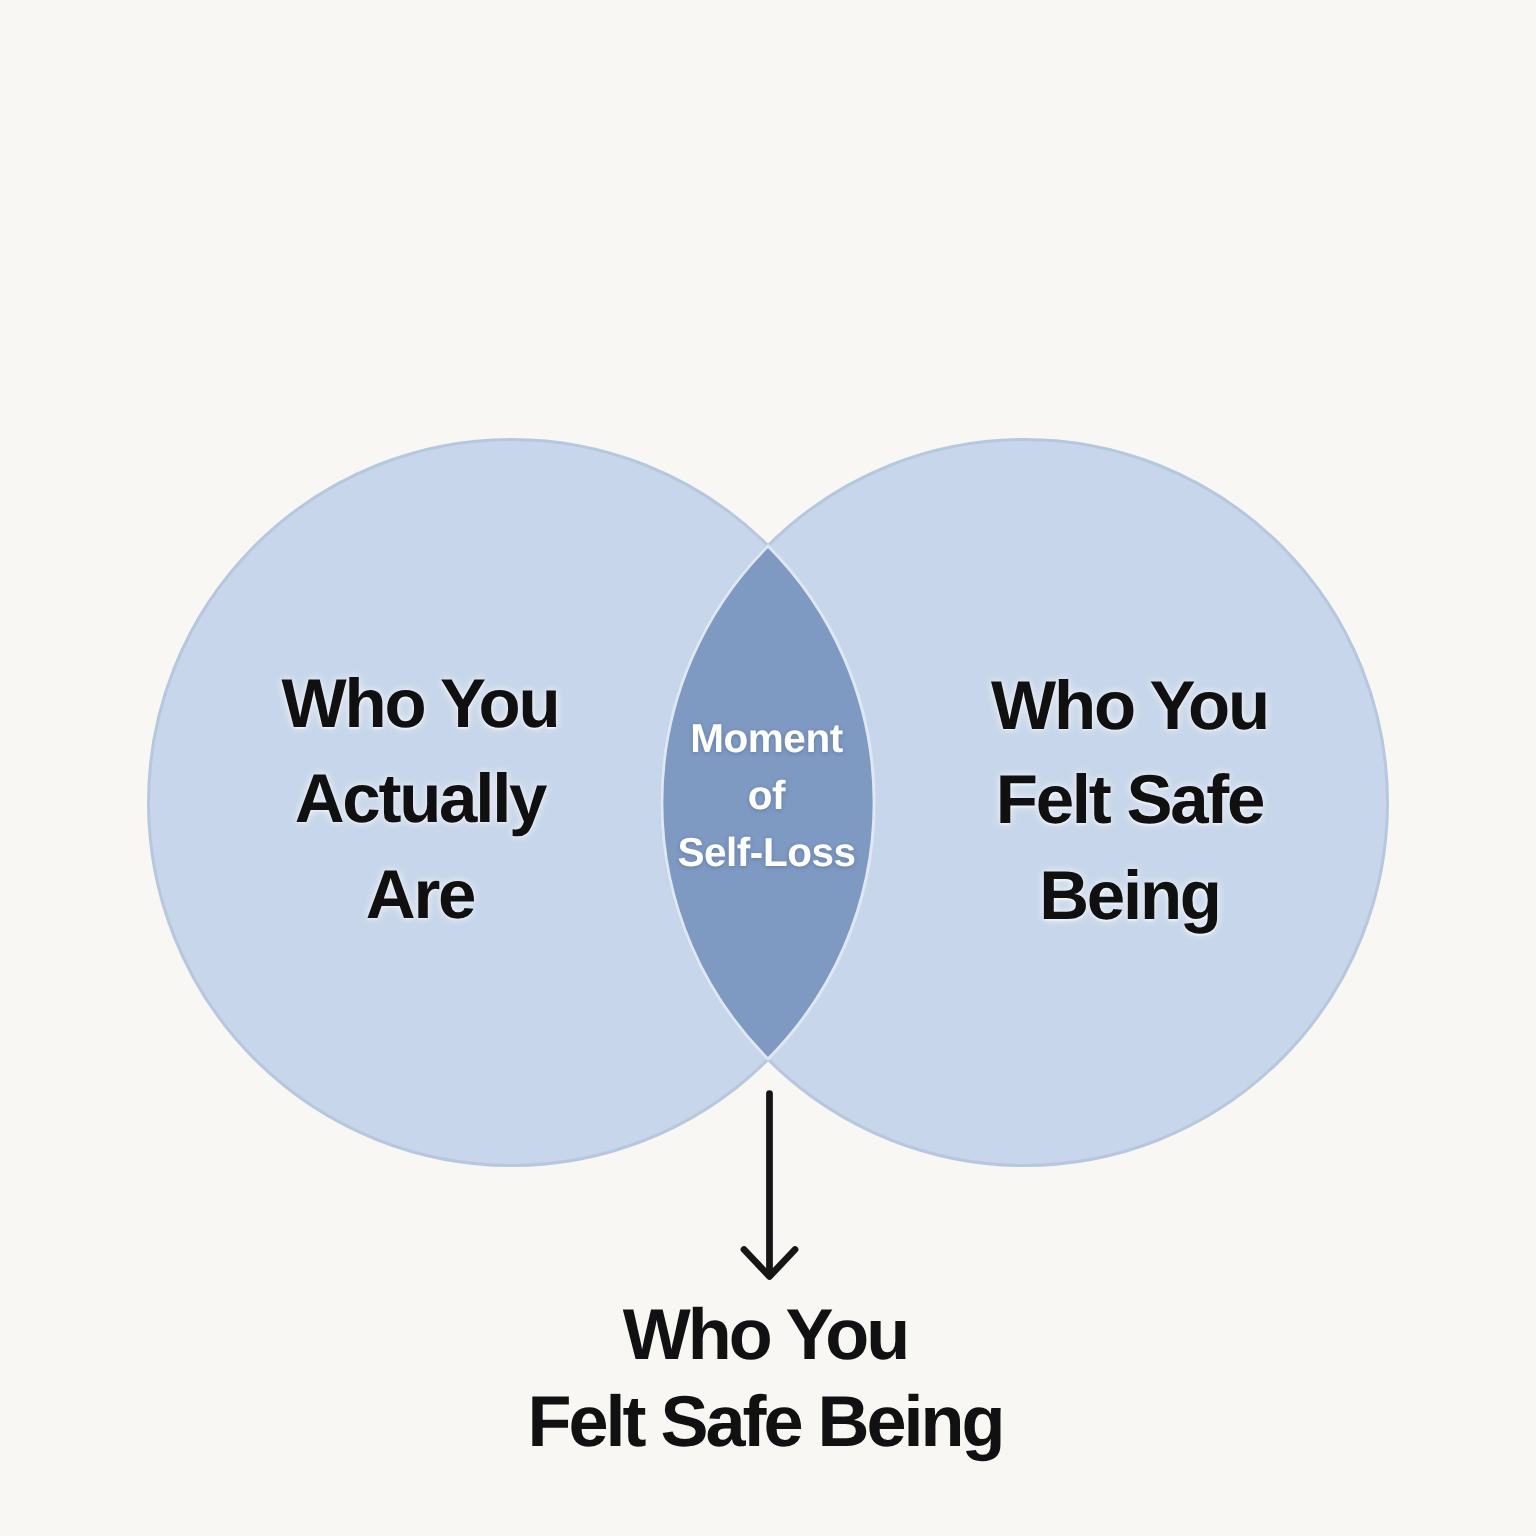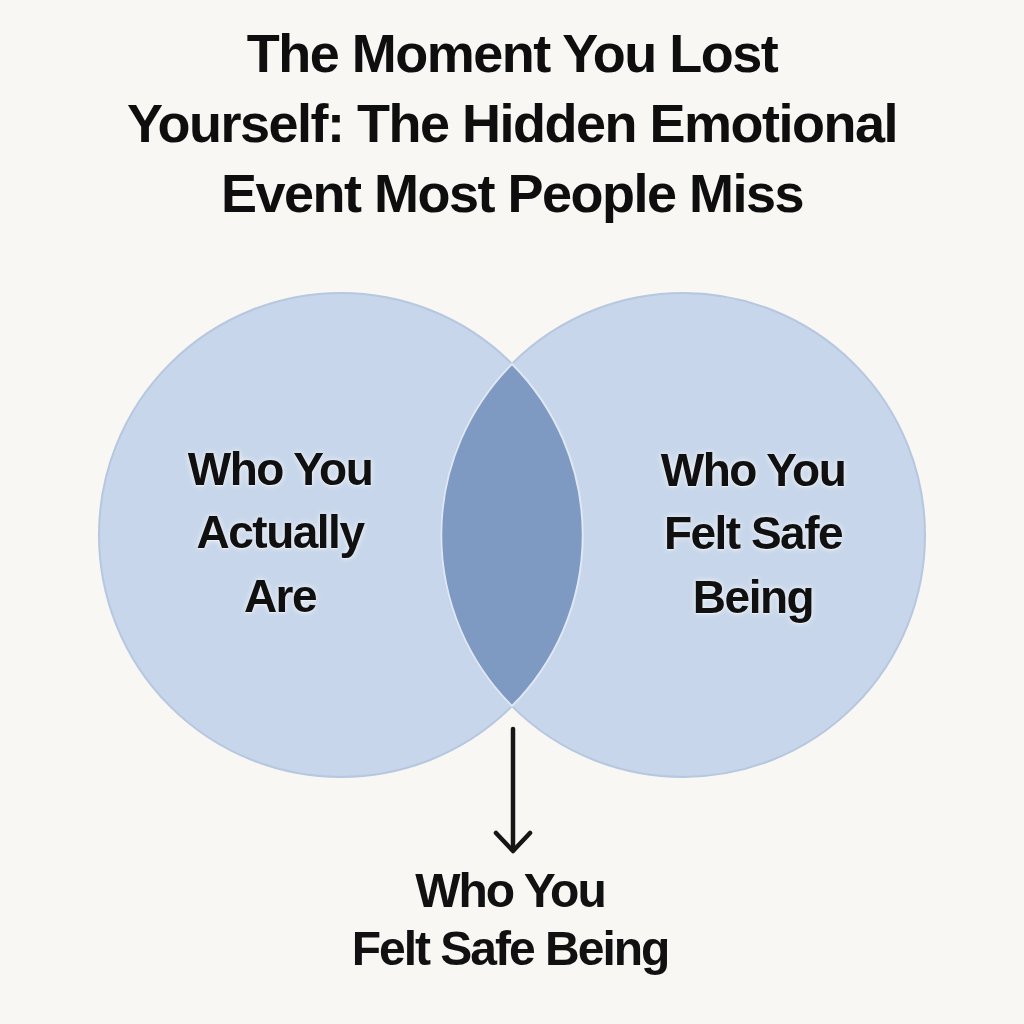--- a/index.html
+++ b/index.html
@@ -67,23 +67,20 @@
     letter-spacing: -2px;
     color: #111111;
     white-space: pre-line;
   }
 </style>
 </head>
 <body>
 
 <div class="canvas">
 
-  <h1 class="page-title">The Moment You Lost
-Yourself: The Hidden Emotional
-Event Most People Miss</h1>
 
   <svg class="venn-svg" width="1024" height="1024" viewBox="0 0 1024 1024">
 
     <circle cx="341" cy="535" r="242" stroke-width="2" fill="#c7d6ea" stroke="#b6c7e0"></circle>
 
     <circle cx="683" cy="535" r="242" stroke-width="2" fill="#c7d6ea" stroke="#b6c7e0"></circle>
 
     <path d="M 512 364 A 242 242 0 0 1 512 706 A 242 242 0 0 1 512 364 Z" stroke-width="2" fill="#7e99c2" stroke="#dfe7f2"></path>
 
     <g>
@@ -93,17 +90,20 @@
   </svg>
 
   <div class="venn-label side" style="left: 280px; top: 533px;">Who You
 Actually
 Are</div>
 
   <div class="venn-label side" style="left: 753px; top: 534px;">Who You
 Felt Safe
 Being</div>
 
+  <div class="venn-label center" style="left: 511px; top: 531px;">Moment
+of
+Self-Loss</div>
 
   <div class="annotation-label">Who You
 Felt Safe Being</div>
 
 </div>
 
 </body></html>

